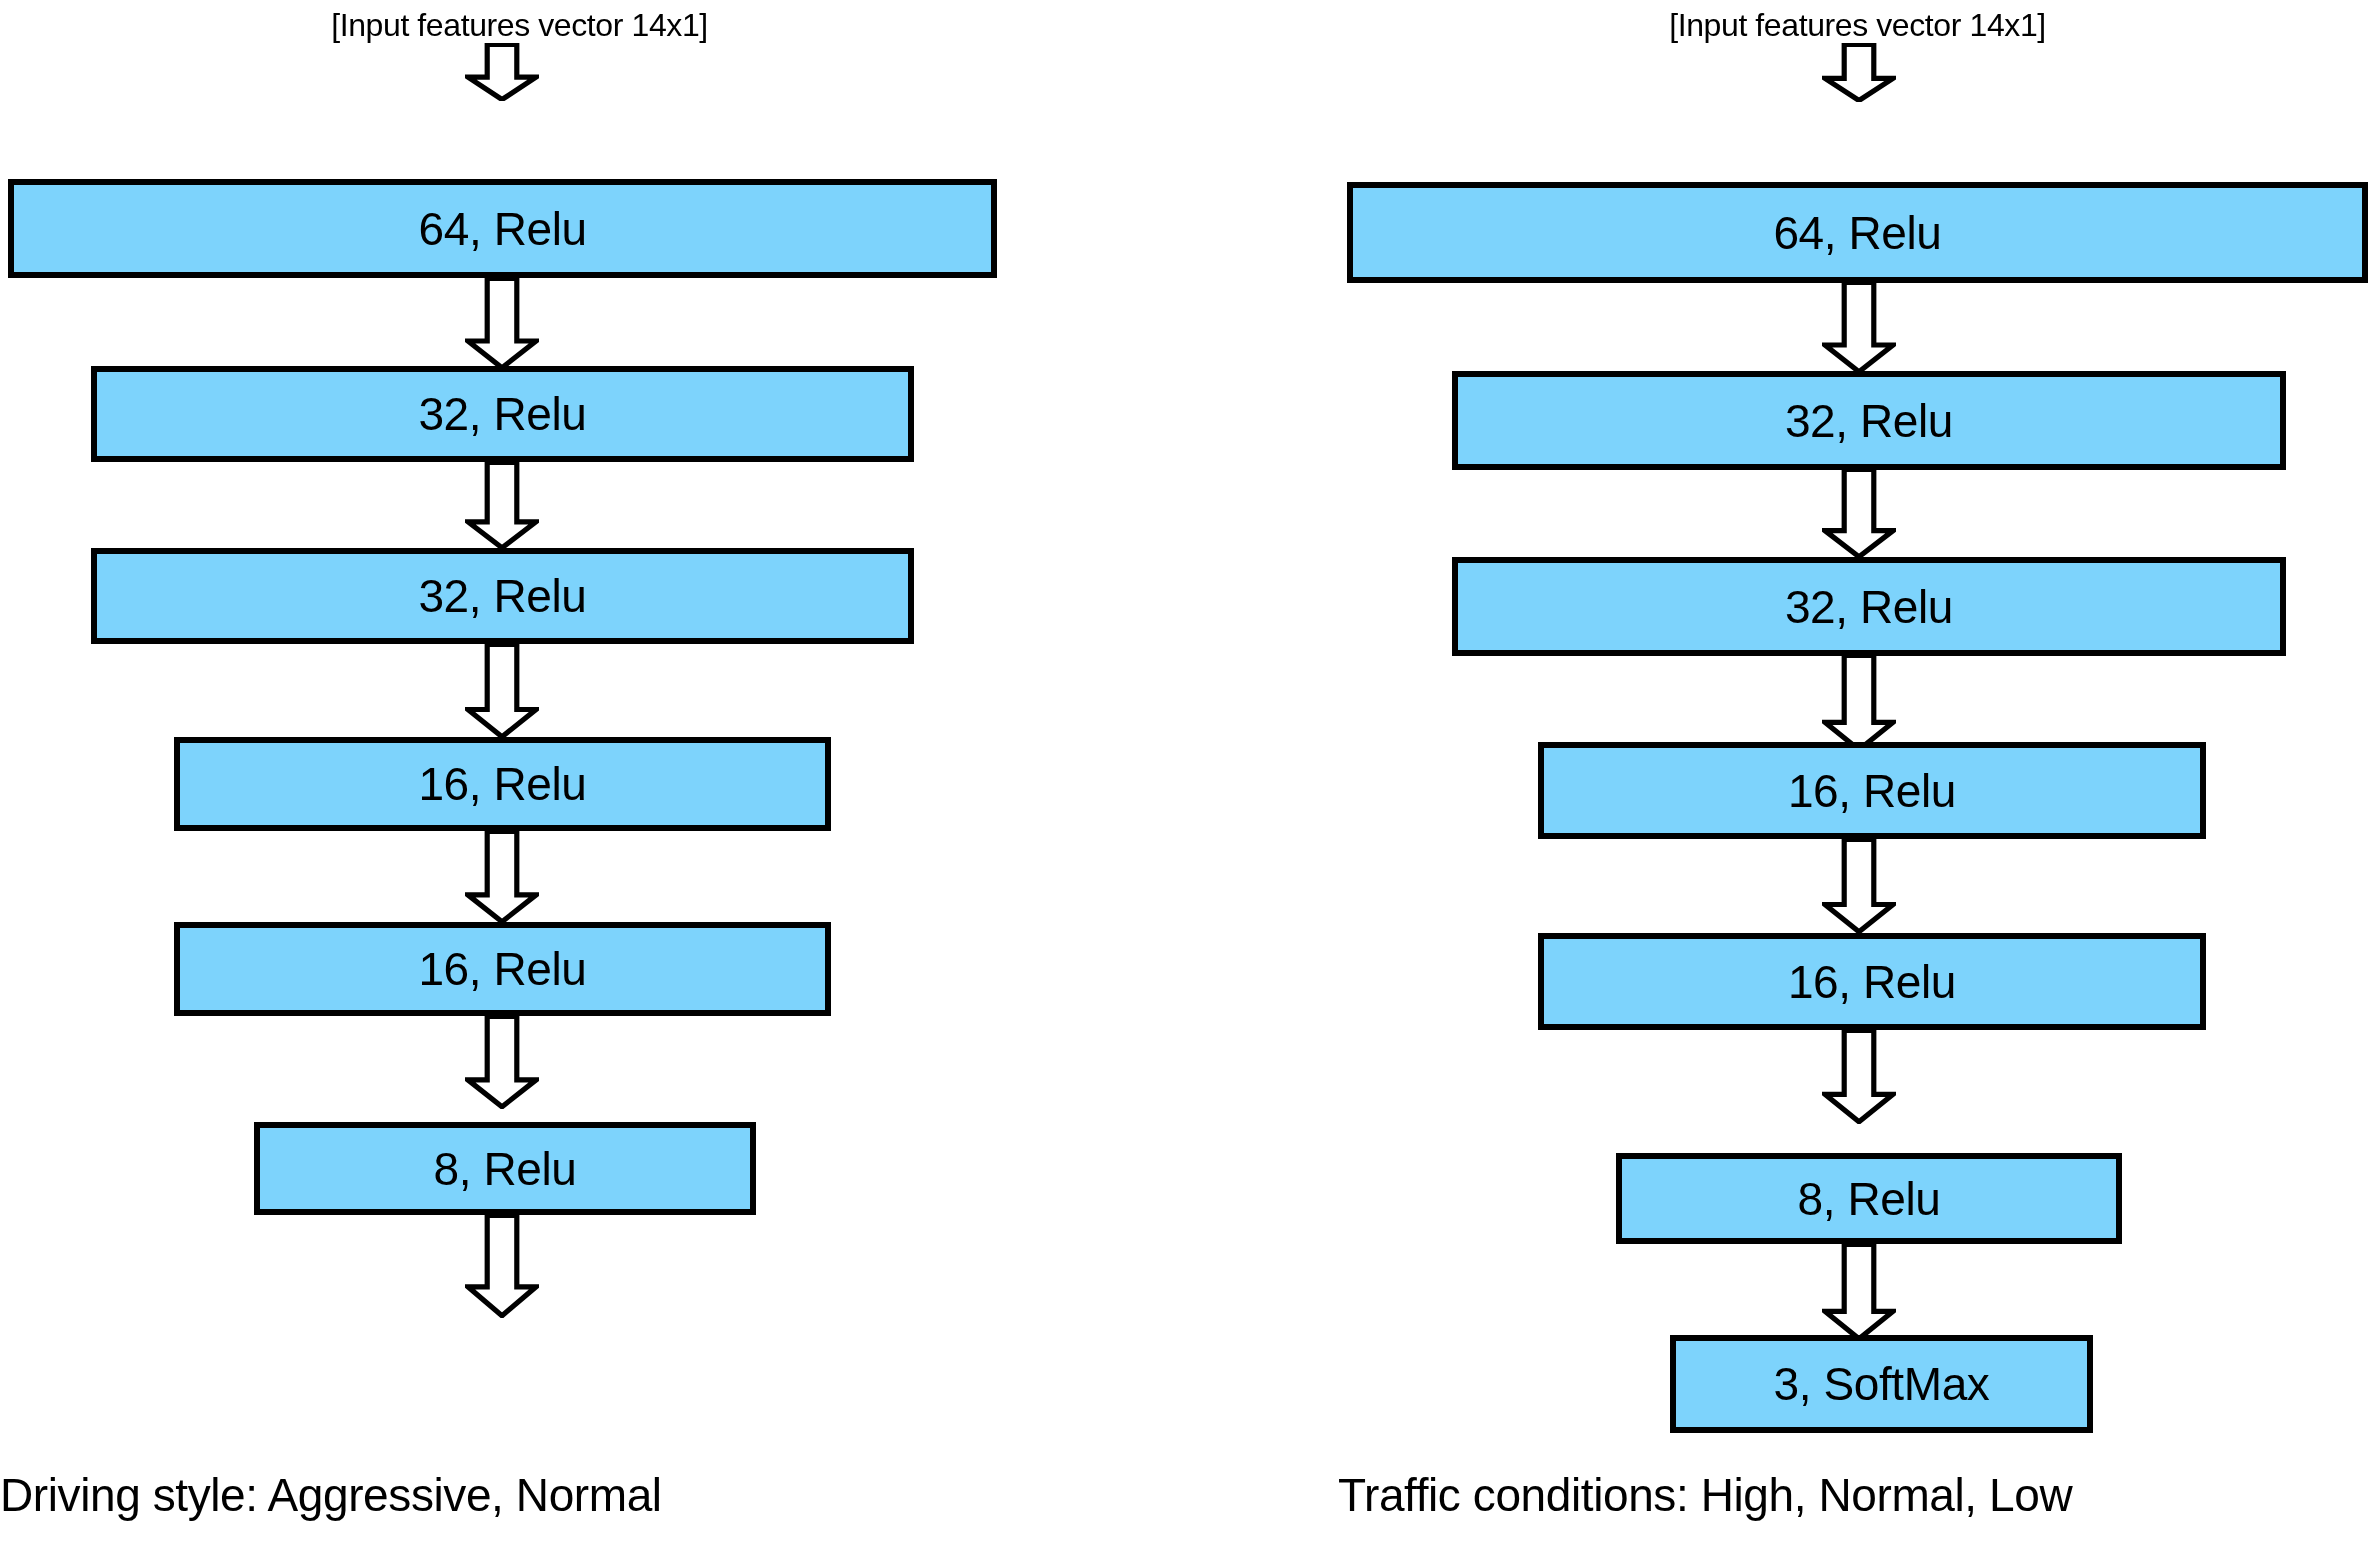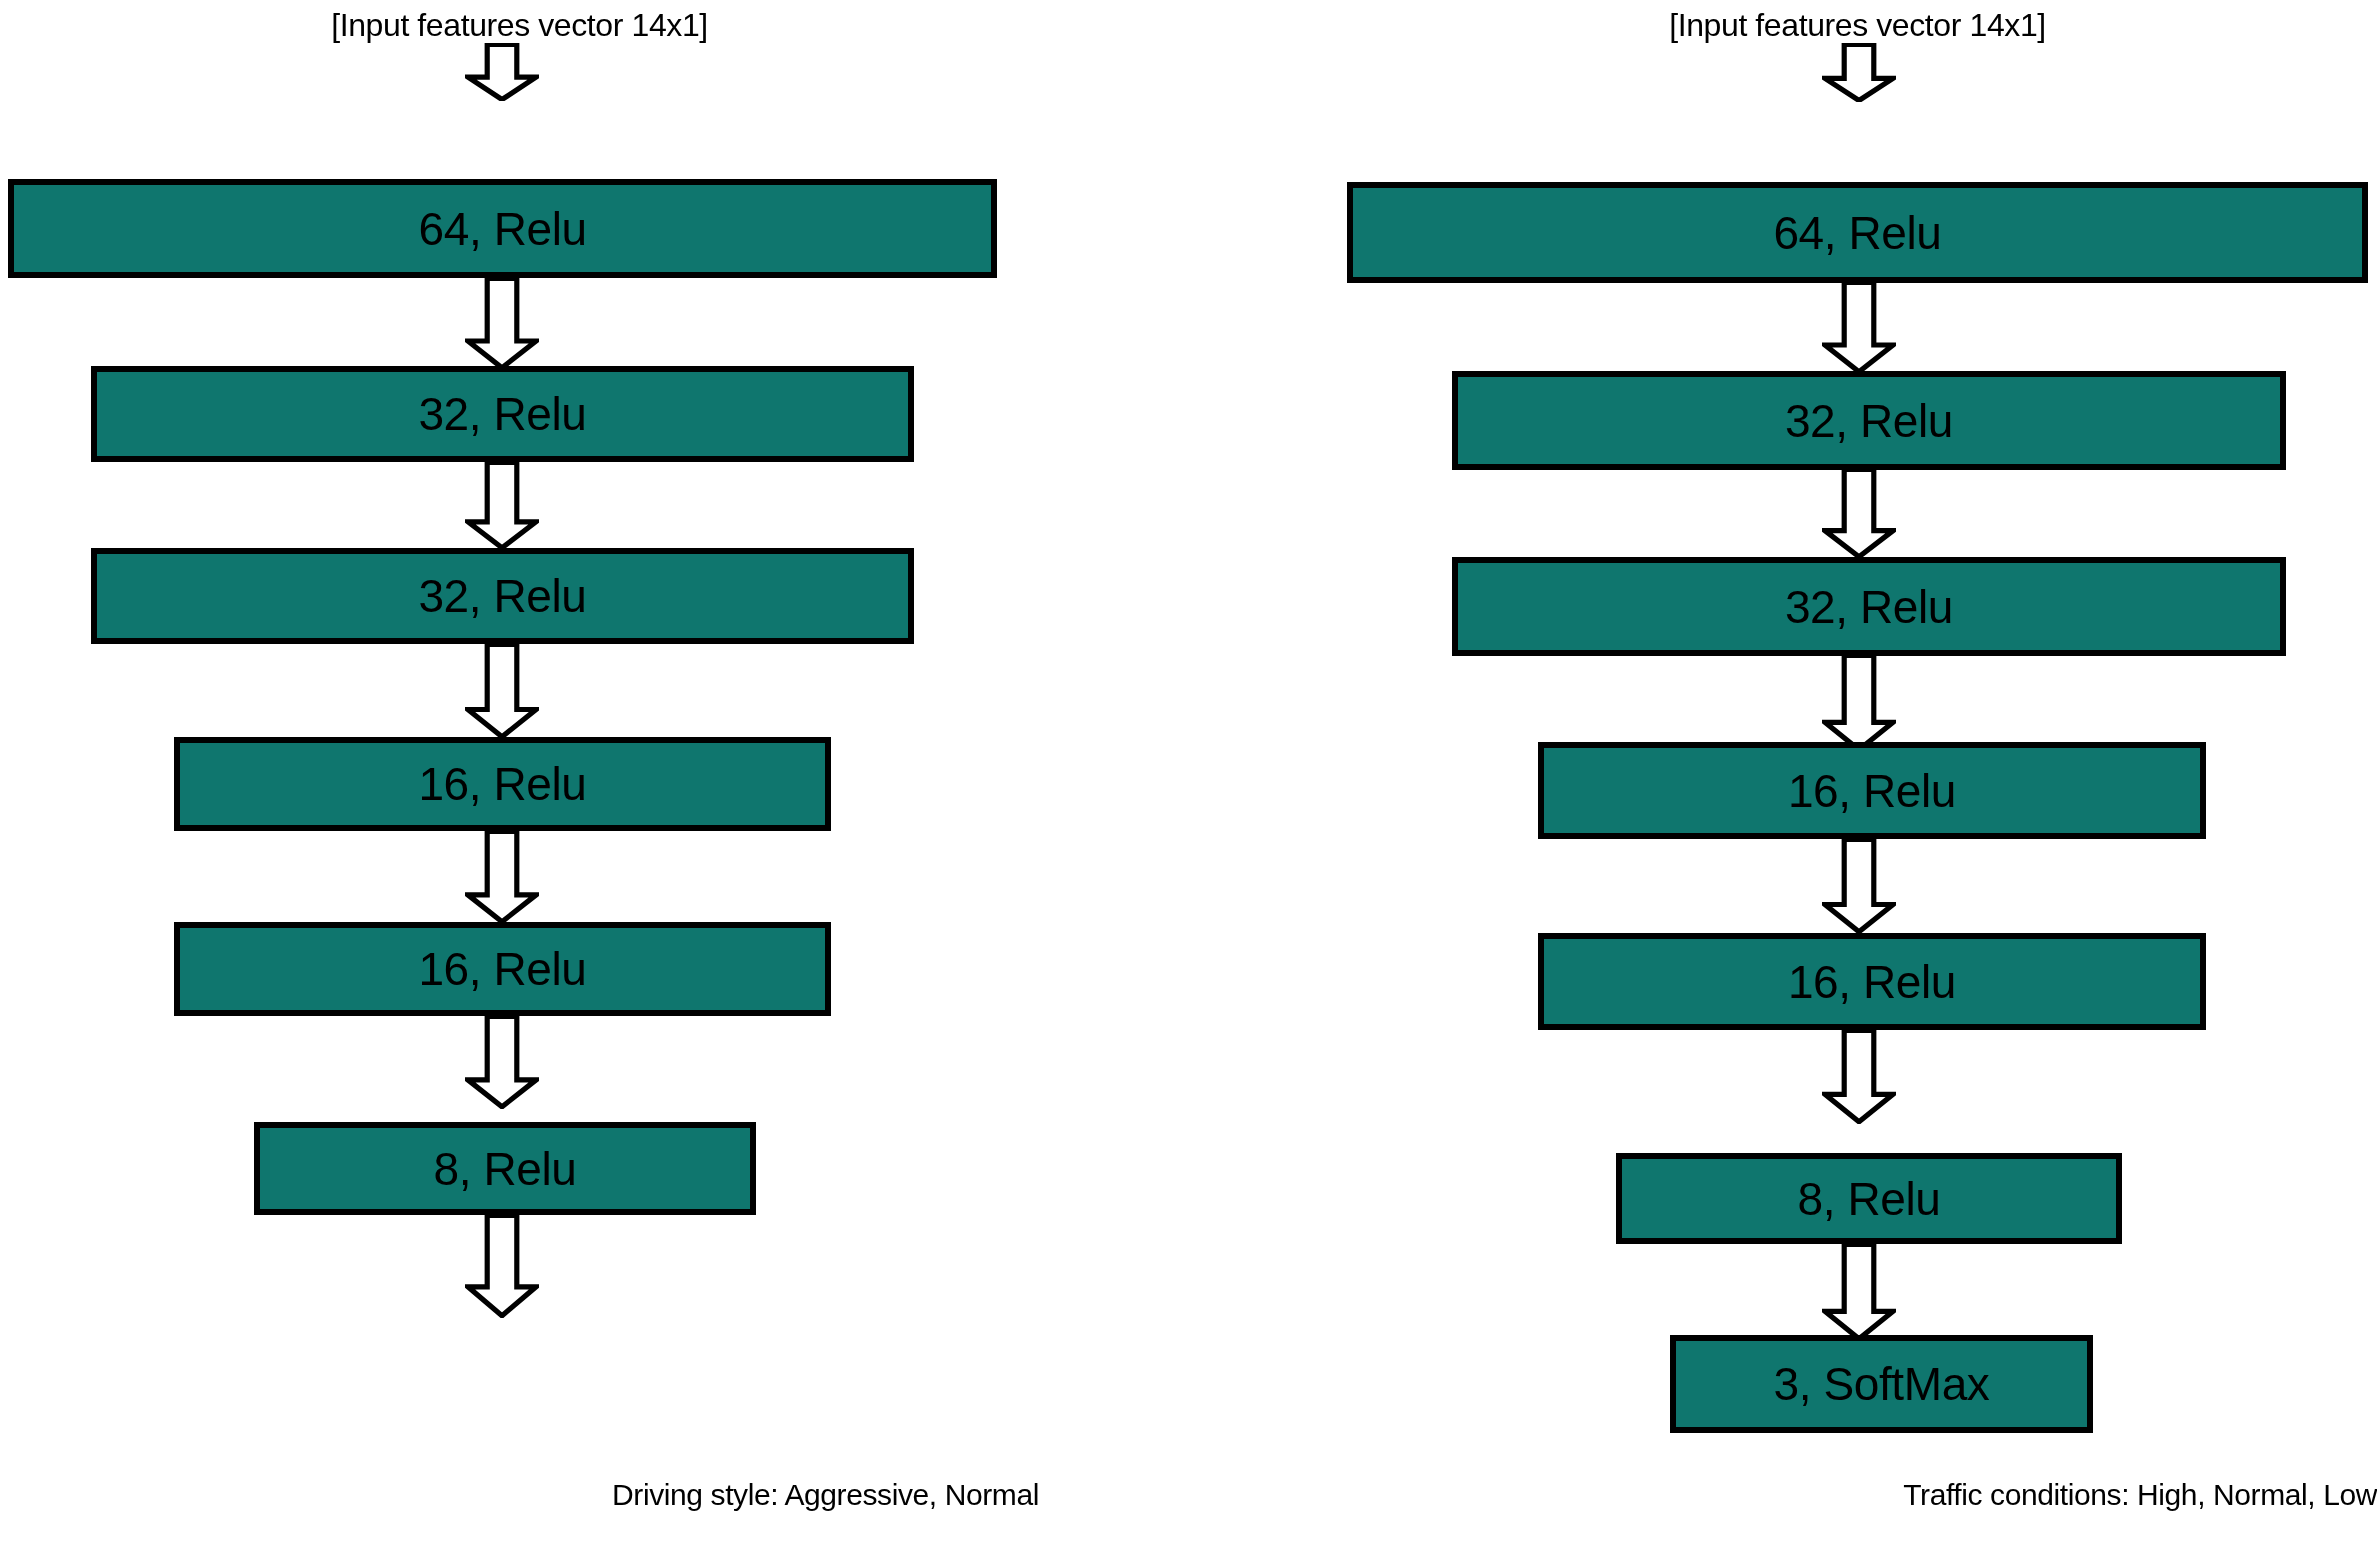--- a/index.html
+++ b/index.html
@@ -20,31 +20,31 @@
     width:100%;
     text-align:center;
     font-size:32px;
     line-height:45px;
     letter-spacing:-0.4px;
     white-space:nowrap;
   }
   .footer-label{
     position:absolute;
     width:100%;
-    text-align:right;
-    font-size:30px;
+    text-align:left;
+    font-size:46px;
     line-height:46px;
     letter-spacing:-0.4px;
     white-space:nowrap;
   }
 
   .layer-box{
     position:absolute;
     box-sizing:border-box;
-    background:#0f766e;
+    background:#7dd3fc;
     border:6.7px solid #000000;
     display:flex;
     align-items:center;
     justify-content:center;
   }
   .layer-box .layer-text{
     font-size:46px;
     line-height:46px;
     letter-spacing:-0.4px;
     white-space:nowrap;

